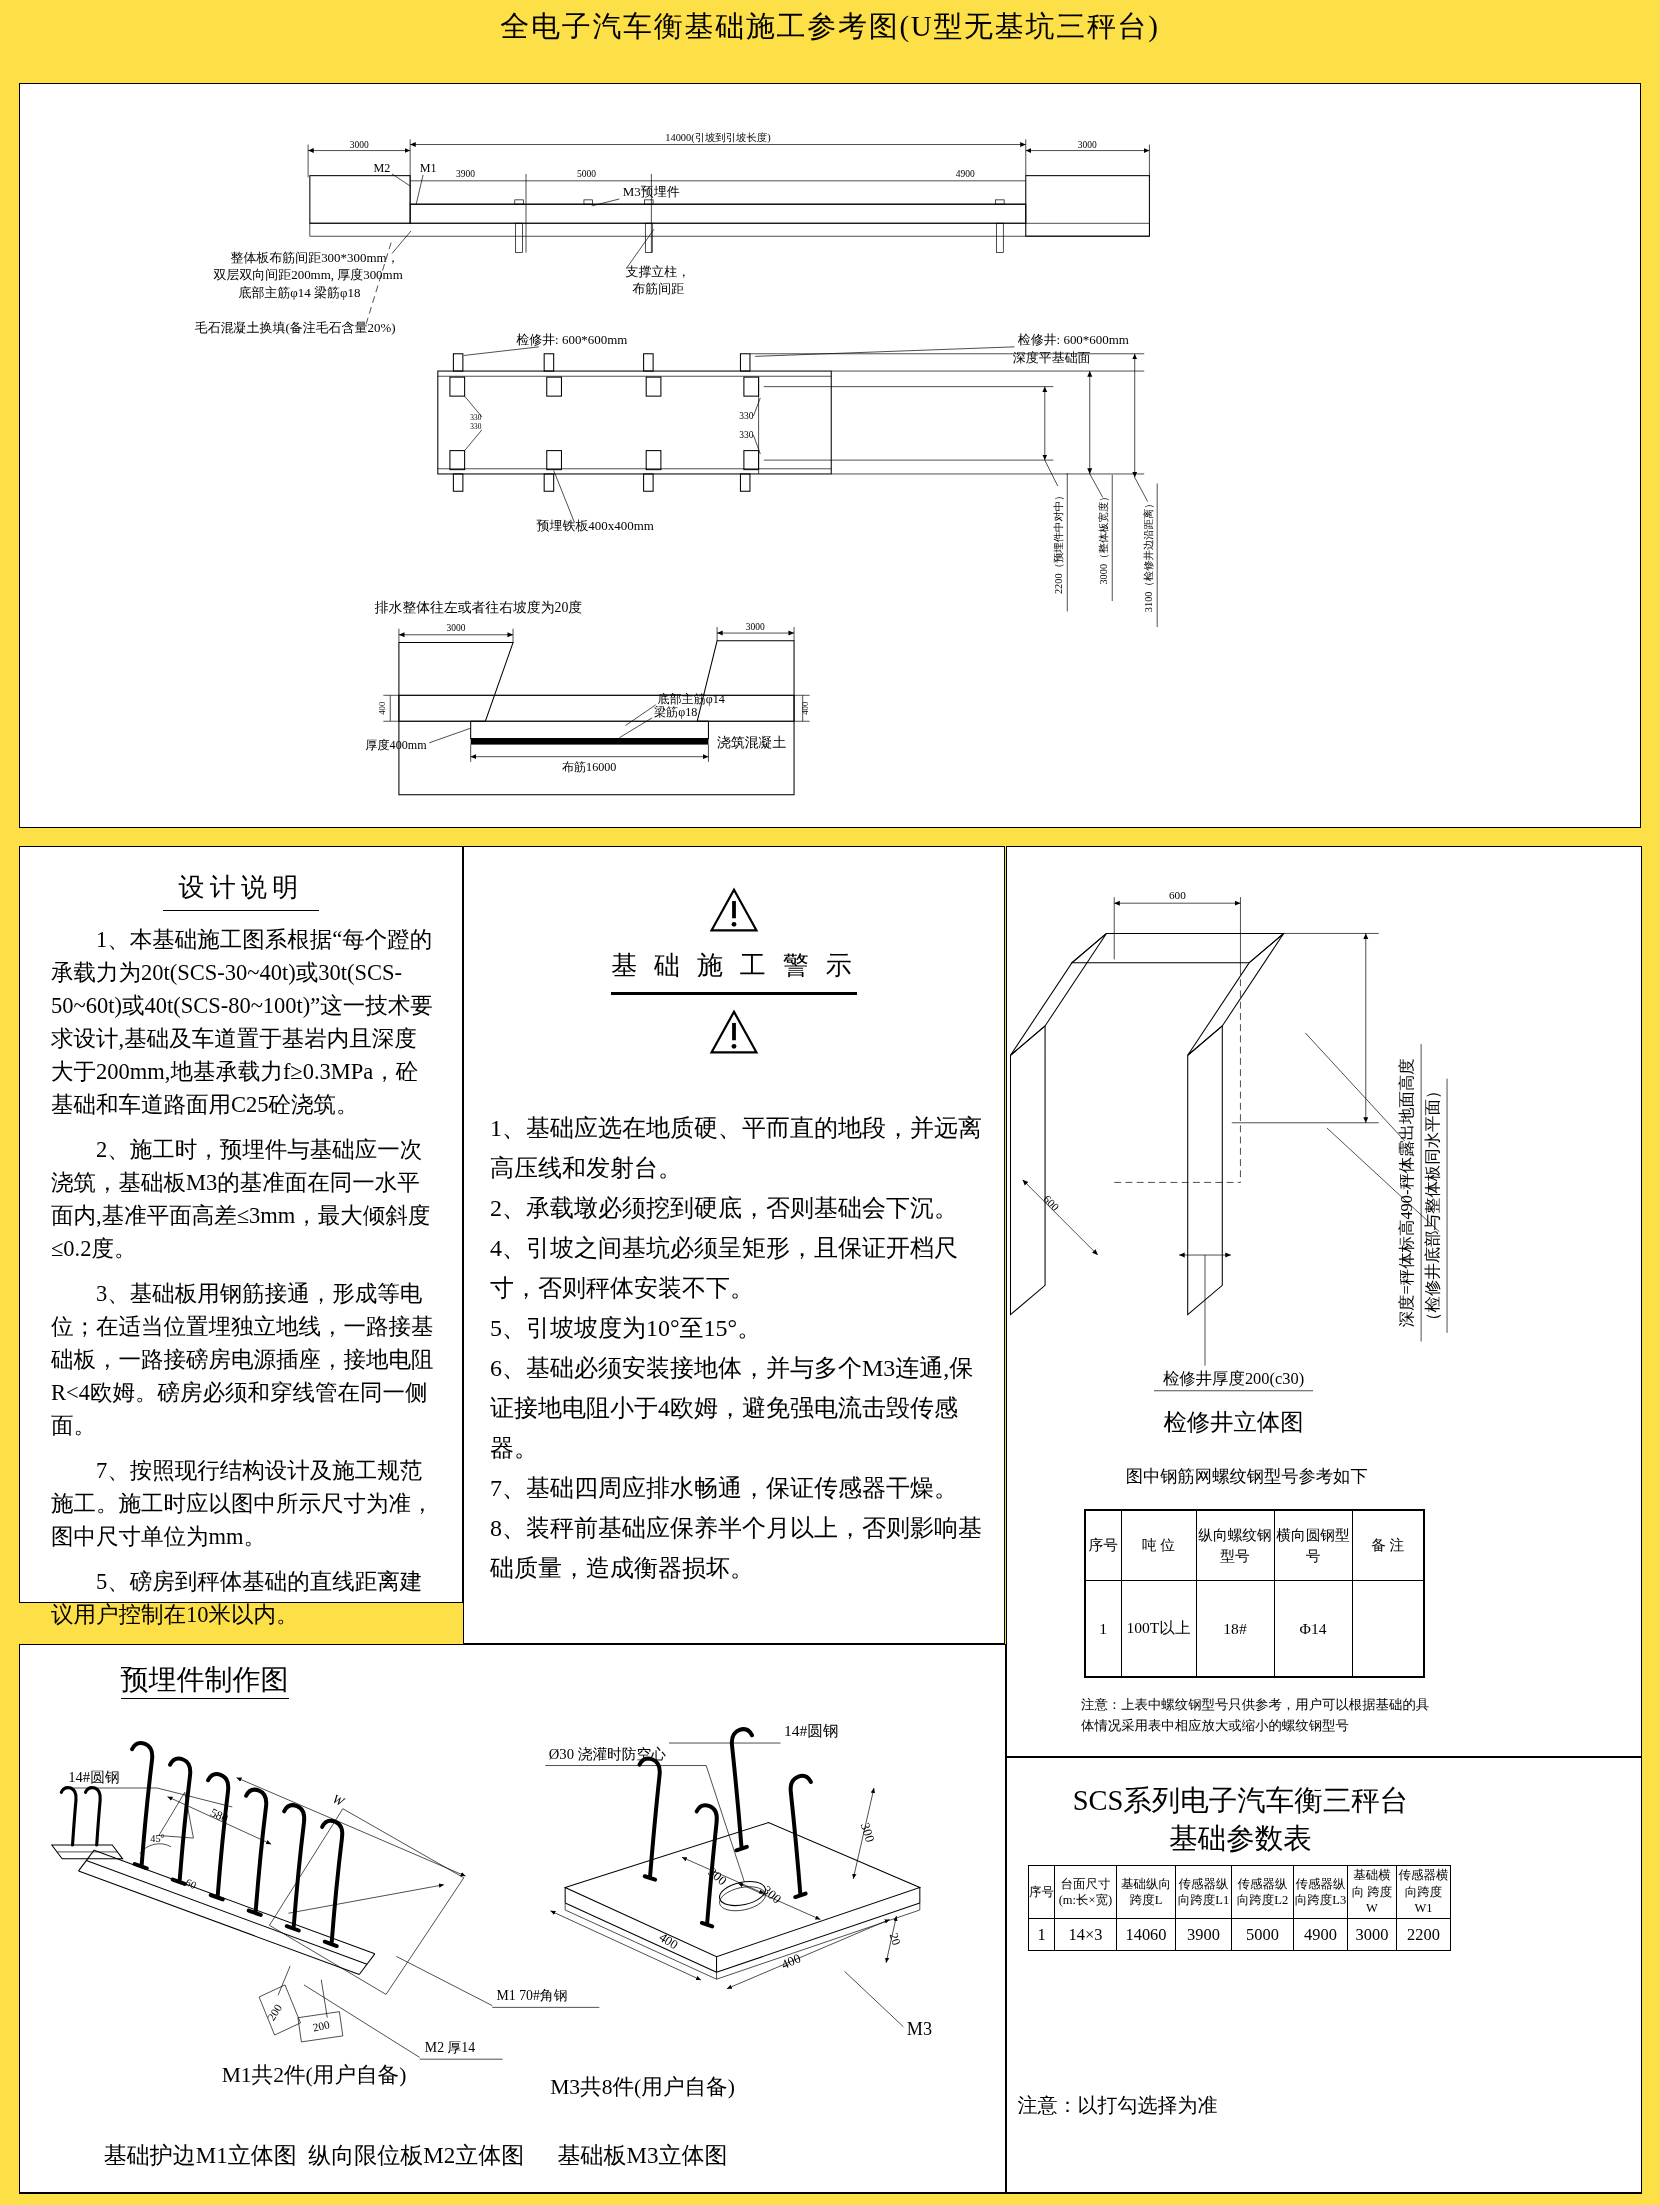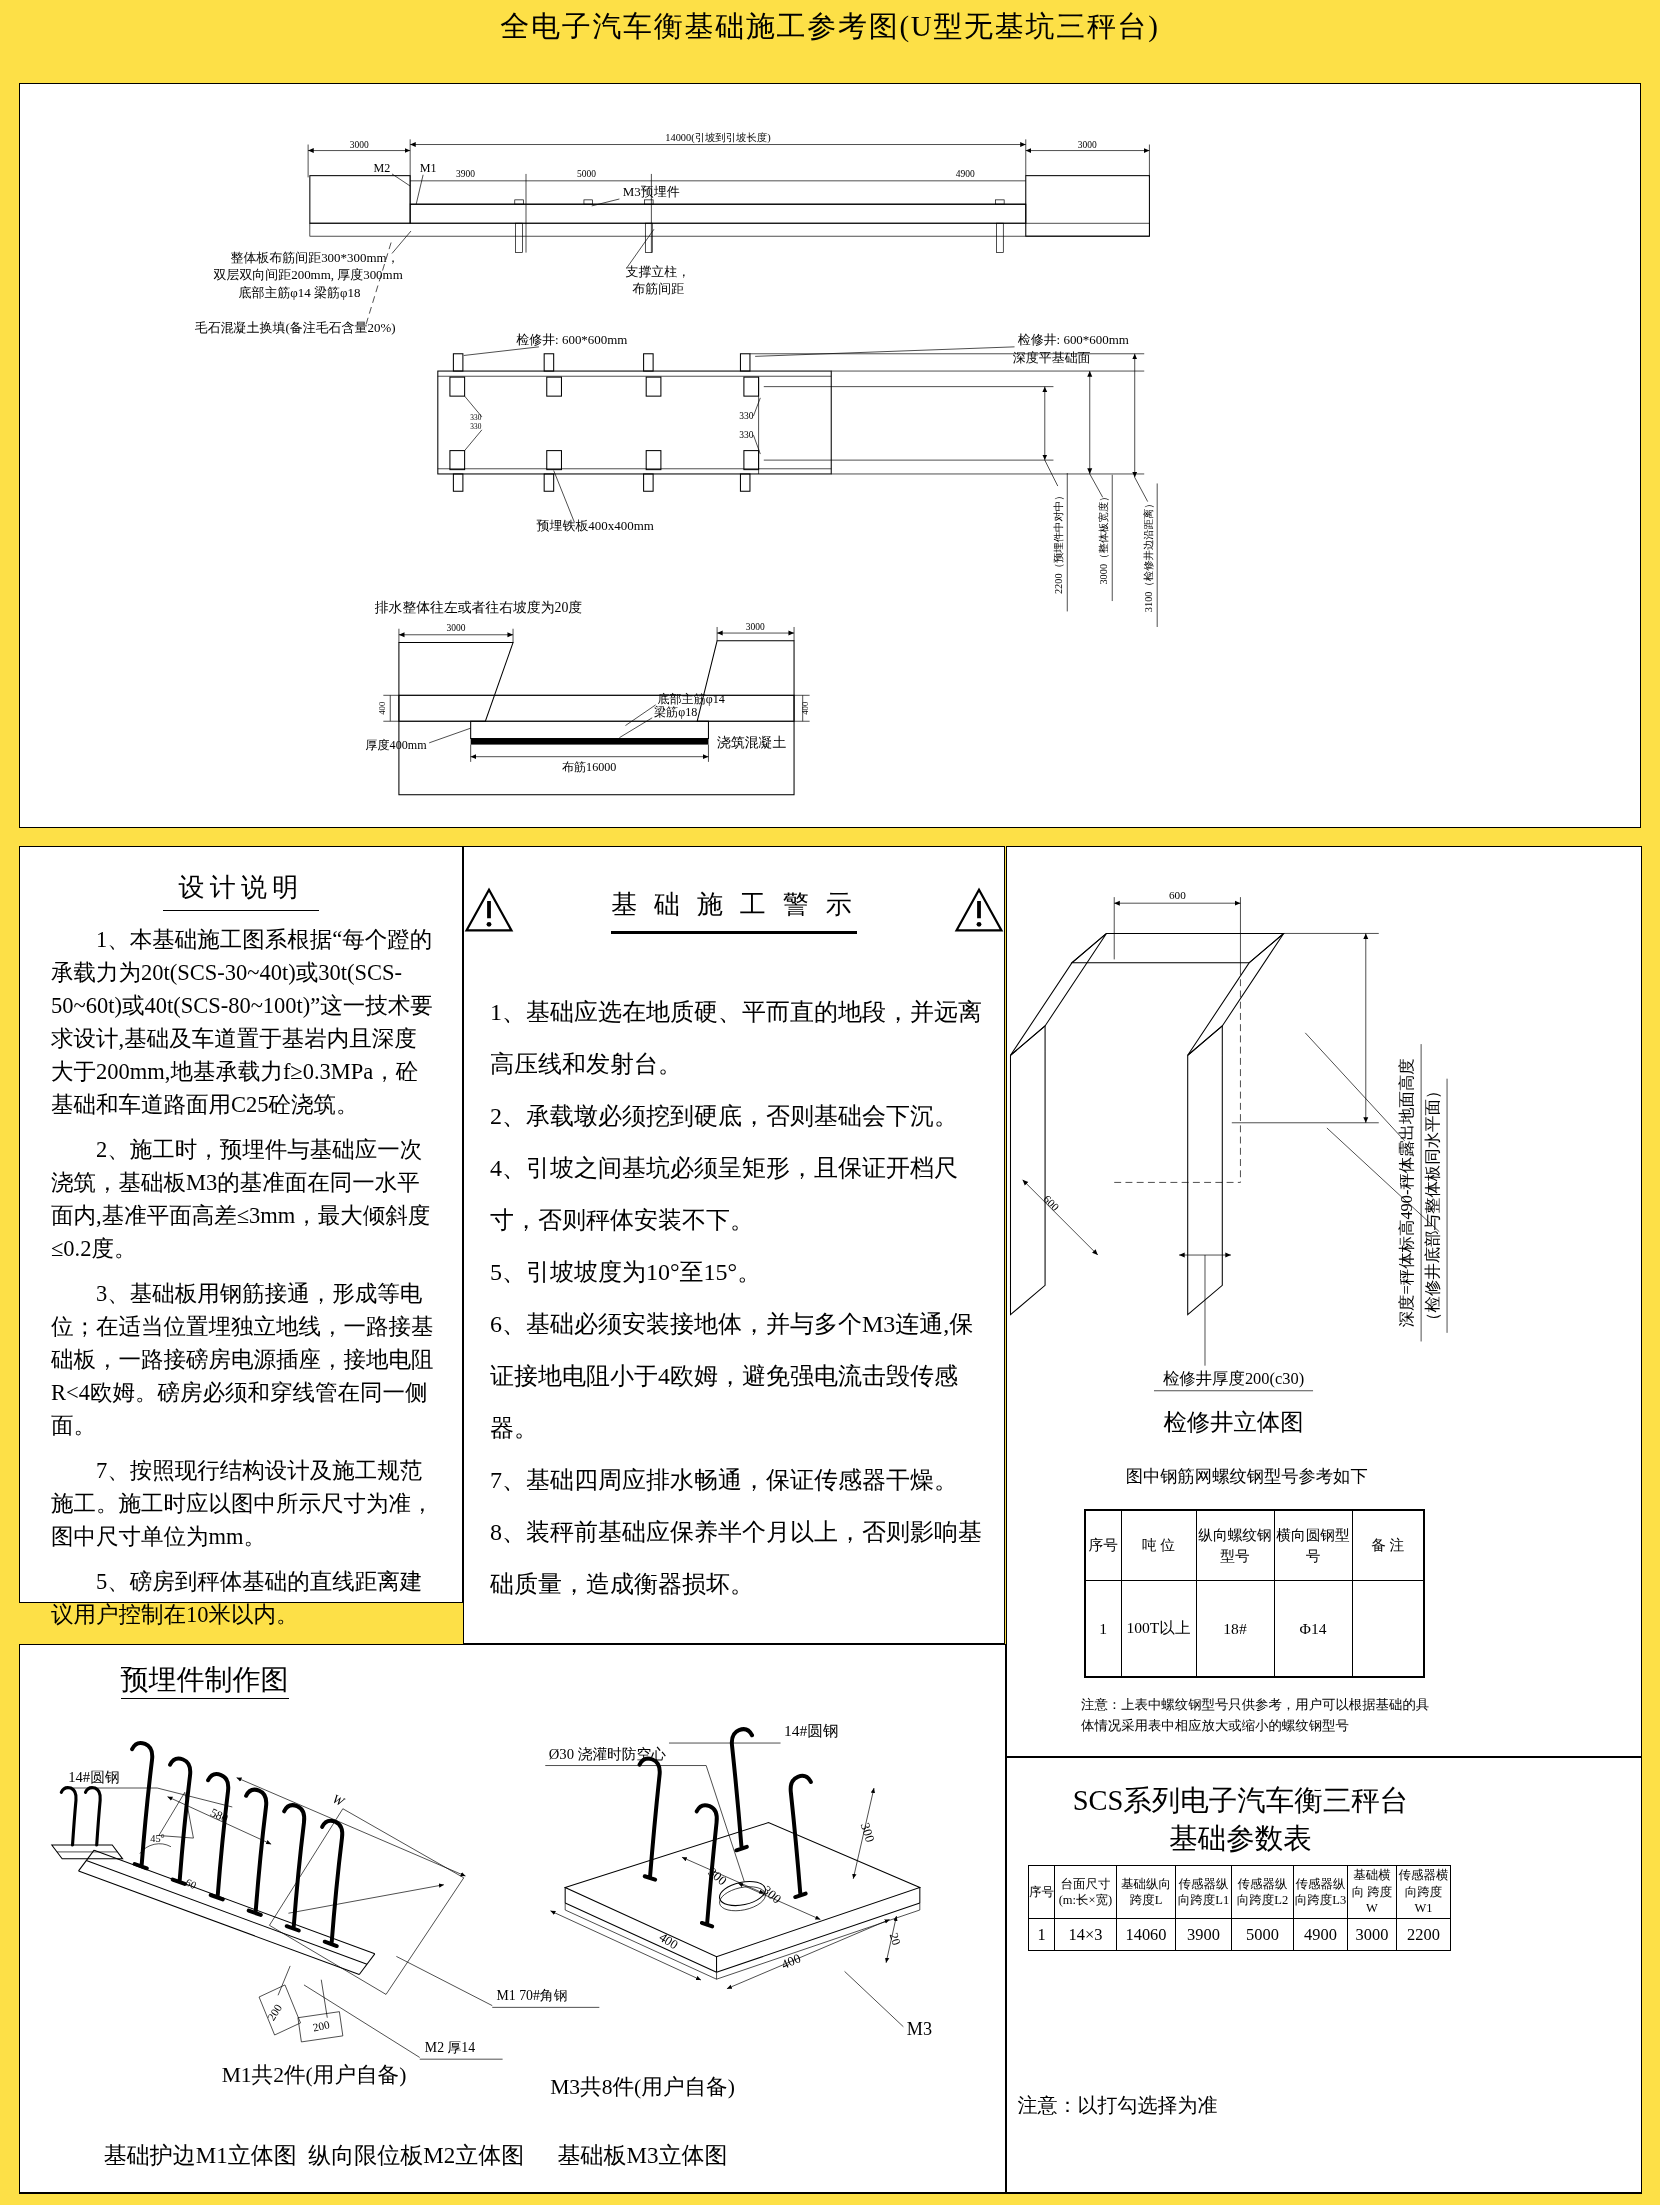--- a/index.html
+++ b/index.html
@@ -19,23 +19,23 @@
   .dim{font-size:11px;}
   .dm2{font-size:12px;}
   .lbl{font-size:15px;}
   .lb4{font-size:14px;}
   
   .notes-title{display:block;margin:22.5px auto 0;width:156px;text-align:center;
     font-size:26px;letter-spacing:5.2px;border-bottom:1.7px solid #000;padding-bottom:5.2px;}
   .notes-body{margin:12px 15.6px 0 19px;font-size:22.5px;line-height:33px;}
   .notes-body p{margin:12px;text-indent:2em;}
   
-  .warn-head{display:flex;align-items:center;justify-content:space-between;gap:8px;margin-top:40px;}
+  .warn-head{display:flex;align-items:center;justify-content:space-between;gap:14px;margin-top:40px;flex-direction:column;}
   .warn-title{font-size:26px;letter-spacing:5.2px;border-bottom:3.5px solid #000;padding-bottom:8.6px;}
-  .warn-body{margin:52px 19px 0 26px;font-size:24px;line-height:52px;}
+  .warn-body{margin:52px 19px 0 26px;font-size:24px;line-height:40px;}
   .warn-body p{margin:0;}
   
   table{border-collapse:collapse;table-layout:fixed;background:#fff;}
   th,td{border:1.7px solid #000;text-align:center;vertical-align:middle;font-weight:normal;padding:0;}
   #steel-tbl{border:2.6px solid #000;width:339px;font-size:14.7px;}
   #steel-tbl th{height:69px;line-height:21px;}
   #steel-tbl td{height:95px;font-size:15.6px;}
   #scs-tbl{border:1.7px solid #000;width:423px;font-size:12.5px;}
   #scs-tbl th{height:52px;line-height:16.4px;}
   #scs-tbl td{height:31px;font-size:16.4px;}

